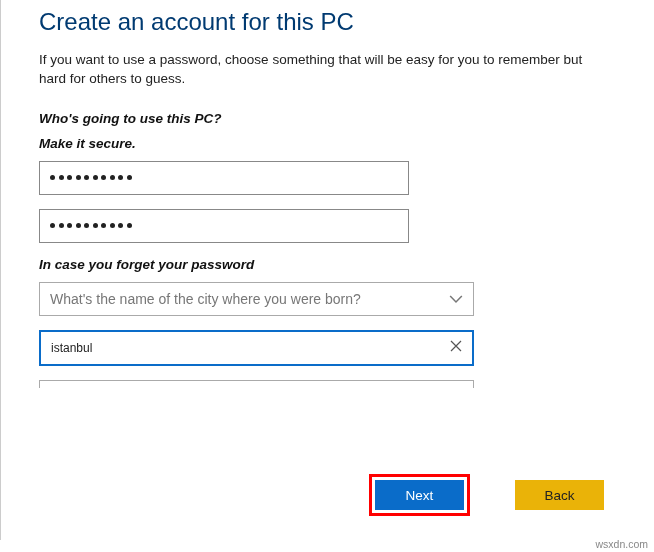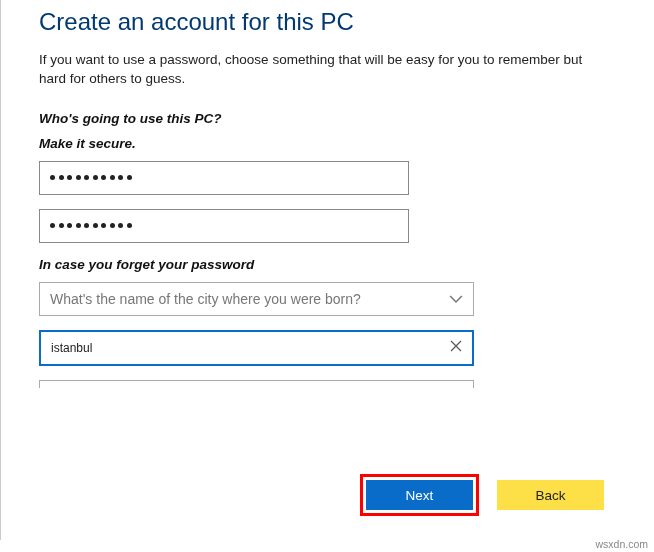--- a/index.html
+++ b/index.html
@@ -101,29 +101,29 @@
       bottom: 24px;
       display: flex;
       gap: 18px;
       align-items: center;
     }
     .next-outline {
       border: 3px solid #f00;
       padding: 3px;
     }
     .btn {
-      width: 107px;
+      width: 89px;
       height: 30px;
       font-size: 13.5px;
       border: none;
       cursor: pointer;
       font-family: inherit;
     }
     .btn-primary { background: #0a6cc9; color: #fff; }
-    .btn-secondary { background: #fde047; color: #222; }
+    .btn-secondary { background: #eab308; color: #222; margin-left: 27px; }
     .attribution {
       position: absolute;
       bottom: 2px;
       right: 6px;
       font-size: 10.5px;
       color: #888;
       margin-left: 24px;
     }
   </style>
 </head>

